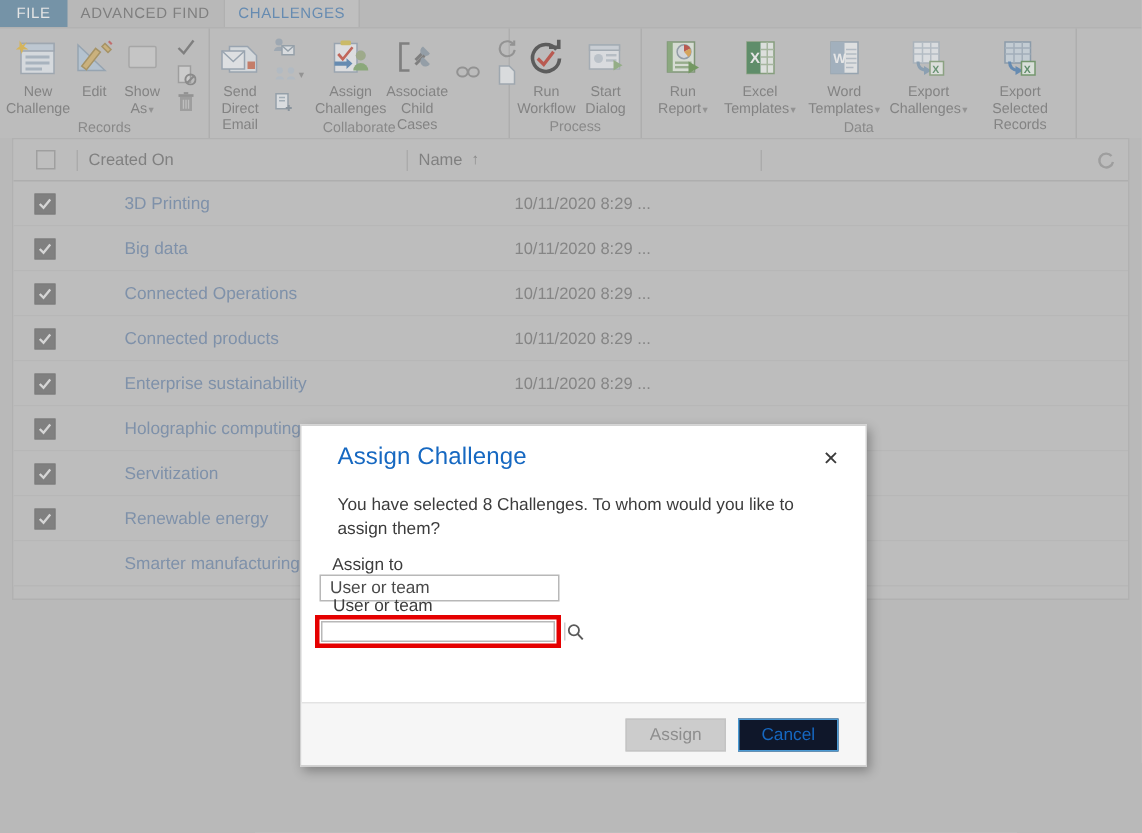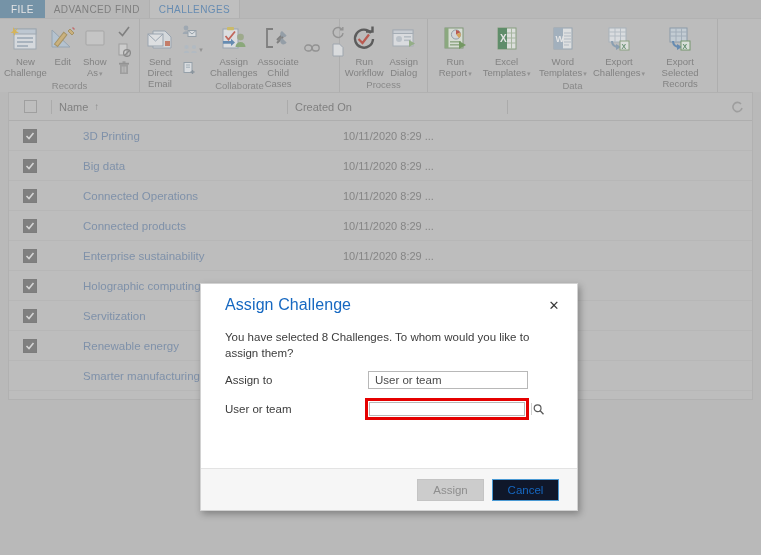--- a/index.html
+++ b/index.html
@@ -188,21 +188,21 @@
     width: 18px; height: 18px;
     display: flex; align-items: center; justify-content: center;
     font-size: 13px; color: #3a3a3a; cursor: default;
     font-family: "Liberation Sans", sans-serif;
   }
   .dlg-msg {
     position: absolute; left: 24px; top: 45px;
     width: 330px;
     font-size: 11.5px; color: #3c3c3c; line-height: 16px;
   }
-  .frow { position: absolute; left: 24px; display: flex; align-items: center; }
+  .frow { position: absolute; left: 12px; display: flex; align-items: center; flex-direction: column; }
   .frow .flabel { font-size: 11.5px; color: #3c3c3c; width: 143px; }
   .row-assignto { top: 87px; }
   .row-userteam { top: 114px; }
 
   .dd-field {
     width: 160px; height: 18px;
     border: 1px solid #b8b8b8;
     background: #ffffff;
     font-size: 11.5px; color: #4a4a4a;
     display: flex; align-items: center;
@@ -473,21 +473,21 @@
           <div class="ico">
             <svg width="28" height="26" viewBox="0 0 28 26">
               <rect x="3" y="4" width="20" height="16" fill="#eef1f5" stroke="#a3aeb9"></rect>
               <rect x="3" y="4" width="20" height="3.5" fill="#d6dde5" stroke="#a3aeb9"></rect>
               <circle cx="9" cy="13" r="3" fill="#c2ccd6"></circle>
               <rect x="14" y="10" width="7" height="1.6" fill="#bcc6d0"></rect>
               <rect x="14" y="13.5" width="7" height="1.6" fill="#bcc6d0"></rect>
               <polygon points="19,14 25,17.5 19,21" fill="#8cb079"></polygon>
             </svg>
           </div>
-          <div class="lbl">Assign
+          <div class="lbl">Start
 Dialog</div>
         </div>
       </div>
       <div class="rgroup-label">Process</div>
     </div>
 
     <div class="rgroup" style="width:290px">
       <div class="rgroup-items">
         <div class="bigbtn" style="width:48px">
           <div class="ico">
@@ -571,28 +571,28 @@
     </div>
 
     <div class="rgroup" style="flex:1;border-right:none"></div>
   </div>
 
   <div class="gridwrap">
     <div class="gridhead">
       <div class="hcell col-check">
         <div class="hdr-chk"></div>
       </div>
+      <div class="hcell col-date">
+        <span class="vsep"></span>
+        <span>Created On</span>
+      </div>
       <div class="hcell col-name">
         <span class="vsep"></span>
         <span>Name</span>
         <span class="sortarrow">↑</span>
-      </div>
-      <div class="hcell col-date">
-        <span class="vsep"></span>
-        <span>Created On</span>
       </div>
       <div class="hcell" style="width:1px;position:relative">
         <span class="vsep"></span>
       </div>
       <div class="refresh-btn">
         <span>
           <svg width="15" height="15" viewBox="0 0 15 15">
               <path d="M11 4 a4.6 4.6 0 1 0 1 4" fill="none" stroke="#9a9a9a" stroke-width="1.6"></path>
             </svg>
         </span>

